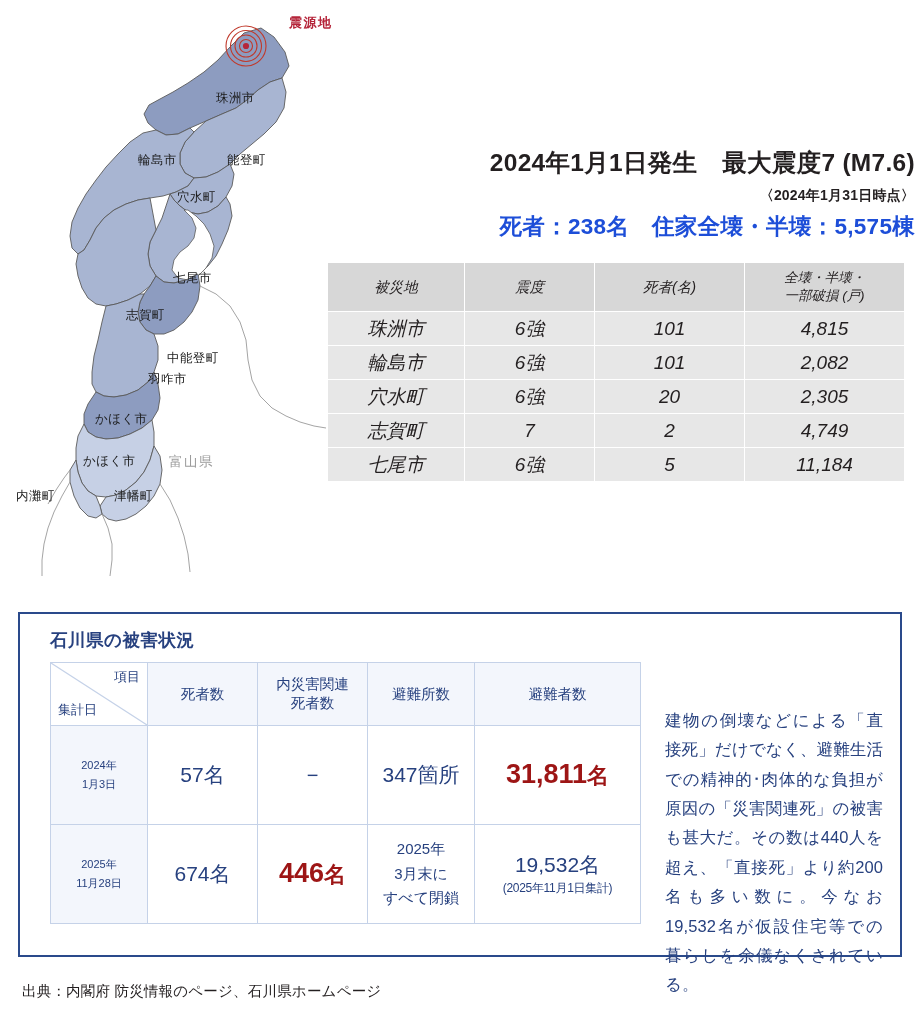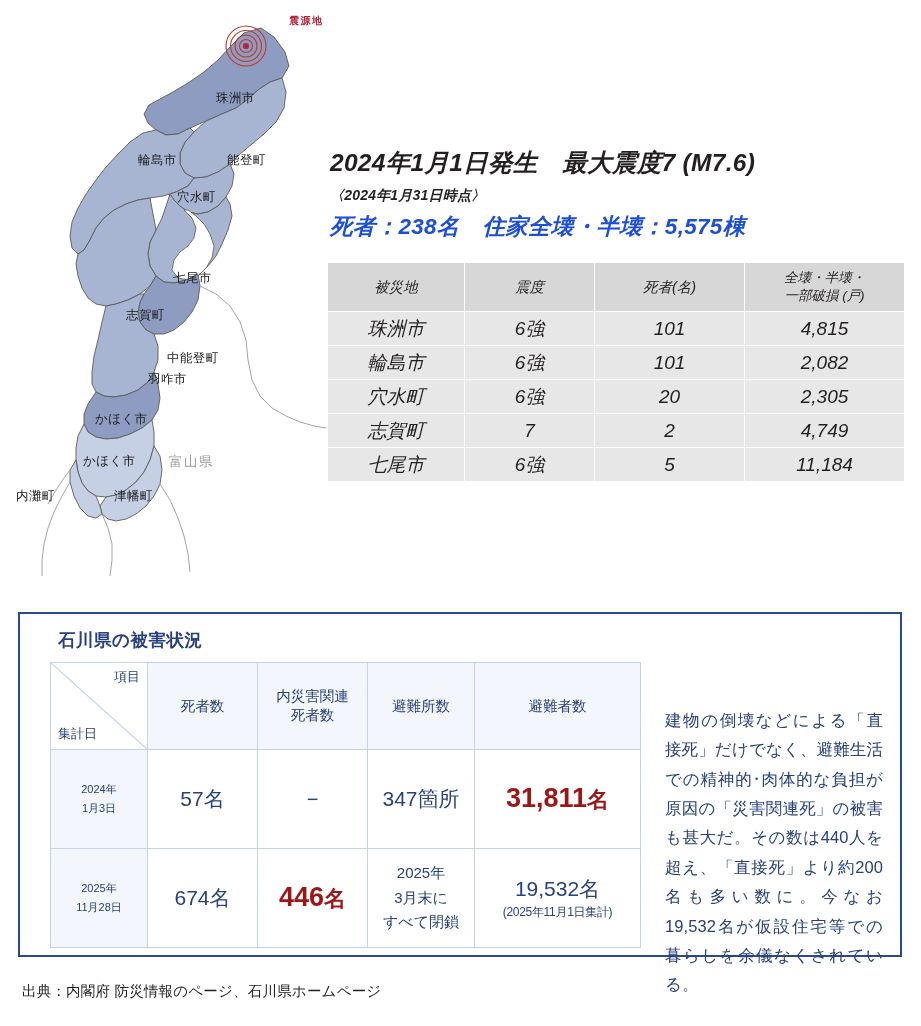--- a/index.html
+++ b/index.html
@@ -46,35 +46,34 @@
   }
   .map-label.faint {
     color: #9a9a9a;
     font-size: 13.5px;
     letter-spacing: 1.5px;
   }
   #epicenter-label {
     position: absolute;
     left: 281px;
     top: 10px;
-    font-size: 10px;
+    font-size: 13px;
     font-weight: 700;
     color: #b5253a;
     letter-spacing: 1.5px;
     white-space: nowrap;
   }
 
   
   #headline-block {
     position: absolute;
     left: 330px;
     top: 146px;
     width: 585px;
-    text-align: left;
-    font-style: italic;
+    text-align: right;
   }
   #headline-main {
     font-size: 24.5px;
     font-weight: 700;
     color: #231f20;
     letter-spacing: 0.3px;
     white-space: nowrap;
   }
   #headline-sub {
     font-size: 14px;
@@ -158,21 +157,20 @@
     background: #ffffff;
   }
   #panel-title {
     position: absolute;
     left: 30px;
     top: 14px;
     font-size: 17.5px;
     font-weight: 700;
     color: #27417f;
     letter-spacing: 0.5px;
-    margin-left: 8px;
   }
 
   #table2-wrap {
     position: absolute;
     left: 30px;
     top: 48px;
     width: 590px;
   }
   table.t2 {
     border-collapse: collapse;
@@ -189,21 +187,21 @@
     background: #f3f6fc;
     font-size: 14.5px;
     font-weight: 400;
     height: 62px;
     line-height: 1.3;
     padding: 0 2px;
   }
   th.corner {
     position: relative;
     background: #ffffff !important;
-    padding: 12px !important;
+    padding: 0 !important;
   }
   th.corner .diag {
     position: absolute;
     left: 0; top: 0;
     width: 100%; height: 100%;
   }
   th.corner .c-top {
     position: absolute;
     right: 7px;
     top: 6px;

